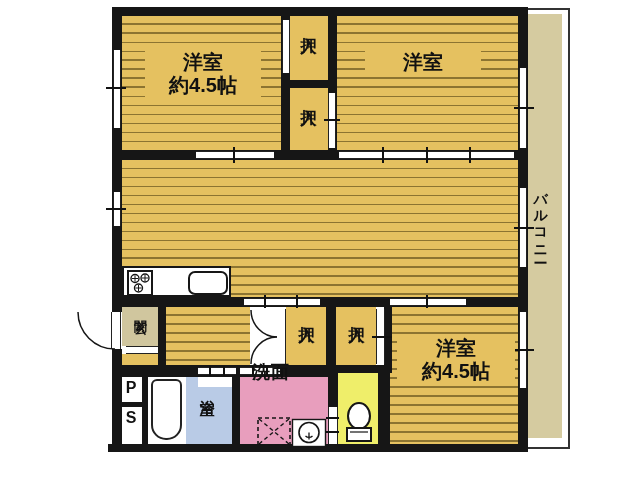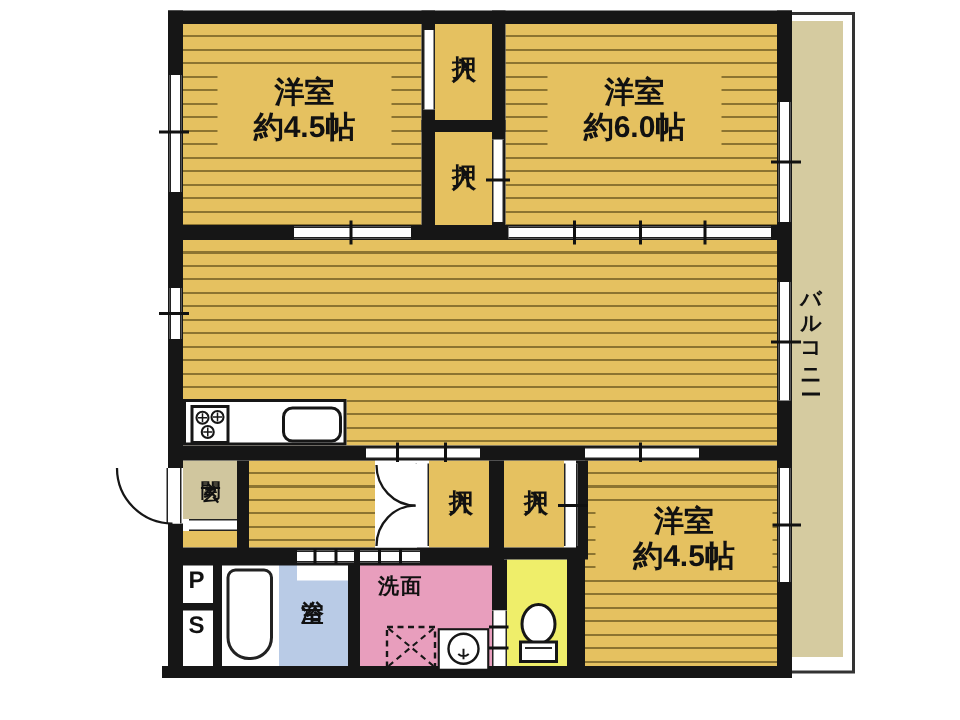--- a/index.html
+++ b/index.html
@@ -146,32 +146,31 @@
     <circle cx="17" cy="13.5" r="10" fill="#fff" stroke="#161616" stroke-width="1.6"></circle>
     <path d="M17 13.5 v7 M13.5 17 a5 5 0 0 0 7 0" fill="none" stroke="#161616" stroke-width="1.3"></path>
   </svg>
 
   <div class="lbl lbl-room" style="left:145px;top:50px;width:110px;">
     <div>洋室</div>
     <div>約4.5帖</div>
   </div>
   <div class="lbl lbl-room" style="left:365px;top:50px;width:110px;">
     <div>洋室</div>
-    <div>約6.0帖</div>
   </div>
   <div class="lbl lbl-room" style="left:397px;top:336px;width:112px;">
     <div>洋室</div>
     <div>約4.5帖</div>
   </div>
 
   <div class="lbl lbl-v oshiire" style="left:299px;top:24px;height:50px;">押入</div>
   <div class="lbl lbl-v oshiire" style="left:299px;top:96px;height:50px;">押入</div>
   <div class="lbl lbl-v oshiire" style="left:297px;top:313px;height:50px;">押入</div>
   <div class="lbl lbl-v oshiire" style="left:347px;top:313px;height:50px;">押入</div>
 
   <div class="lbl lbl-v" style="left:132px;top:310px;height:36px;font-size:13px;">玄関</div>
   <div class="lbl lbl-v" style="left:199px;top:388px;height:54px;font-size:15px;">浴室</div>
-  <div class="lbl" style="left:252px;top:382px;font-size:14px;letter-spacing:1px;">洗面</div>
+  <div class="lbl" style="left:252px;top:362px;font-size:18px;letter-spacing:1px;">洗面</div>
   <div class="lbl" style="left:120px;top:379px;width:22px;text-align:center;font-size:16px;">P</div>
   <div class="lbl" style="left:120px;top:409px;width:22px;text-align:center;font-size:16px;">S</div>
   <div class="lbl lbl-v" style="left:533px;top:183px;height:110px;font-size:14px;font-weight:bold;letter-spacing:2px;">バルコニー</div>
 
 </div>
 
 </body></html>

